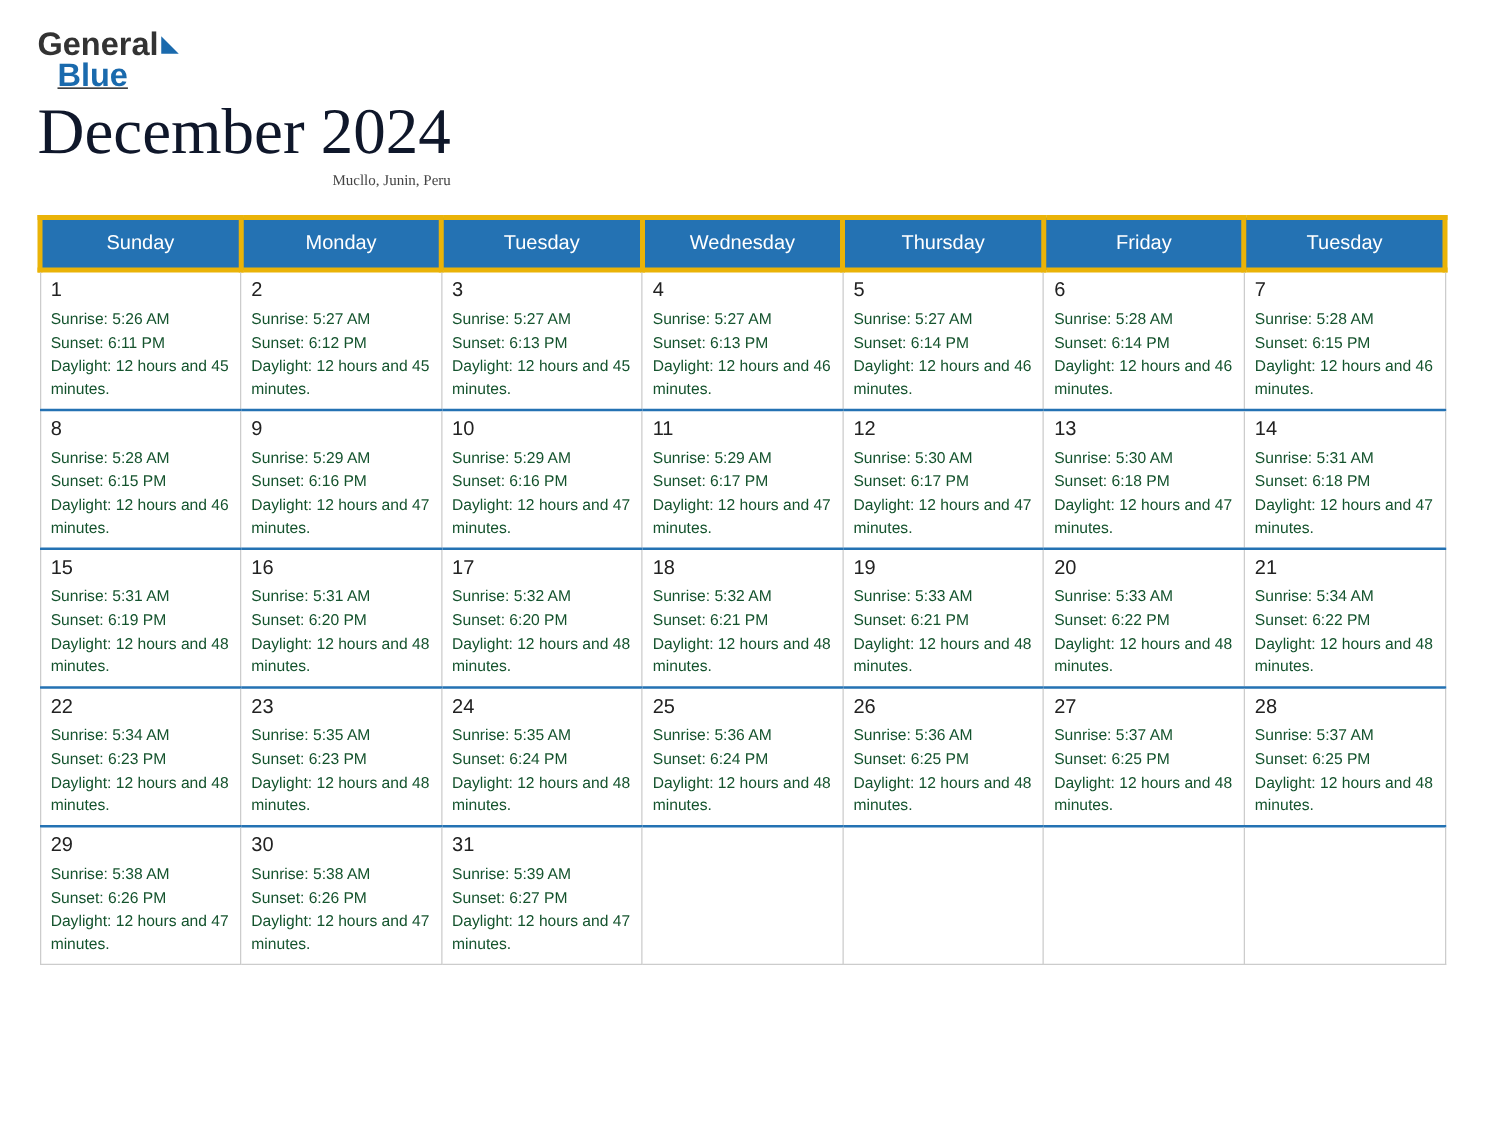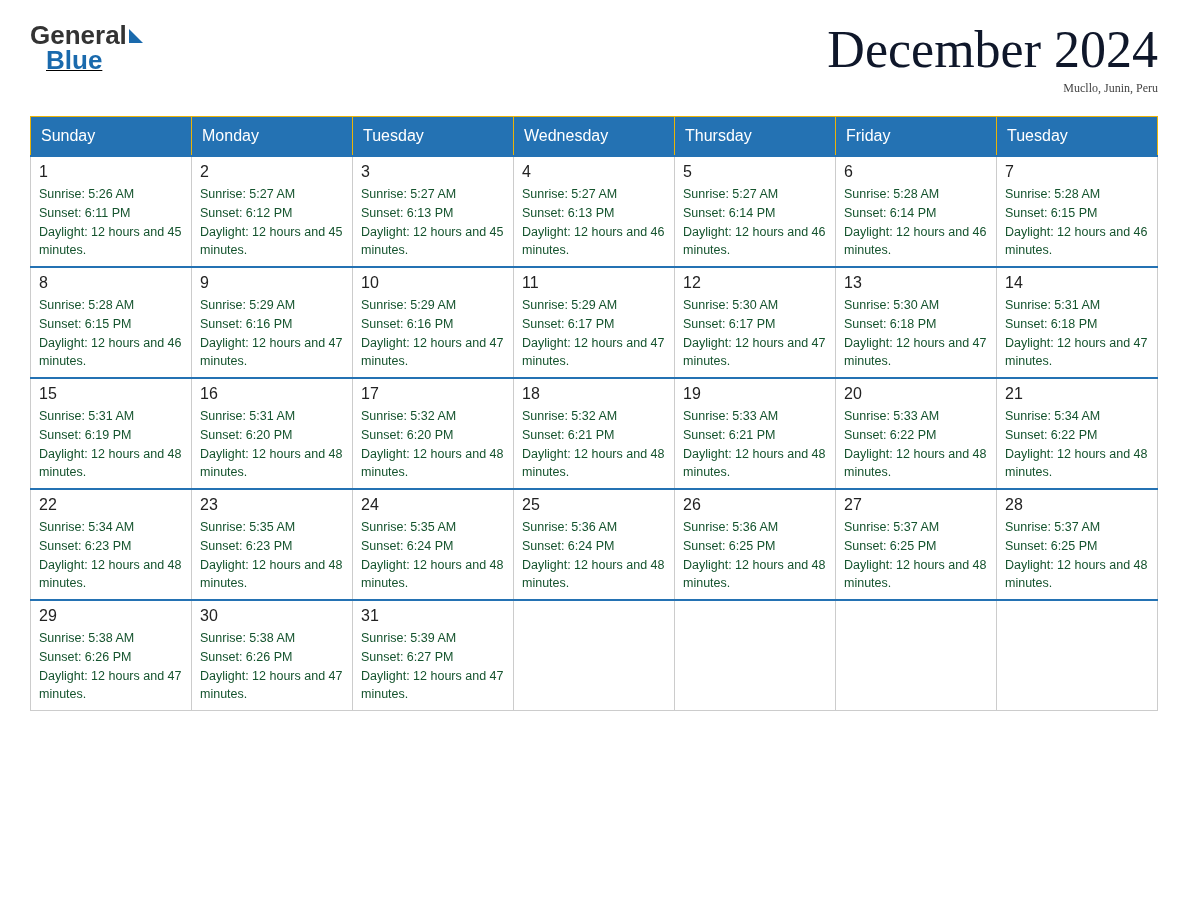--- a/index.html
+++ b/index.html
@@ -8,20 +8,21 @@
       background: #fff;
       width: 1188px;
       min-height: 918px;
       padding: 20px 30px;
     }
     .header {
       display: flex;
       justify-content: space-between;
       align-items: flex-start;
       margin-bottom: 20px;
+      flex-direction: column;
     }
     .logo {
       display: flex;
       flex-direction: column;
       align-items: flex-start;
     }
     .logo-text {
       display: flex;
       align-items: center;
       font-size: 26px;
@@ -58,22 +59,22 @@
       width: 100%;
       border-collapse: collapse;
       border: 1px solid #aaa;
     }
     .calendar th {
       background: #2472b3;
       color: #fff;
       font-size: 16px;
       font-weight: normal;
       padding: 10px 10px;
-      text-align: left;
-      border: 1px solid #eab308;
+      text-align: center;
+      border: 4px solid #eab308;
     }
     .calendar td {
       vertical-align: top;
       border: 1px solid #ccc;
       padding: 6px 8px;
       width: 14.28%;
       min-height: 100px;
     }
     .day-number {
       font-size: 16px;

